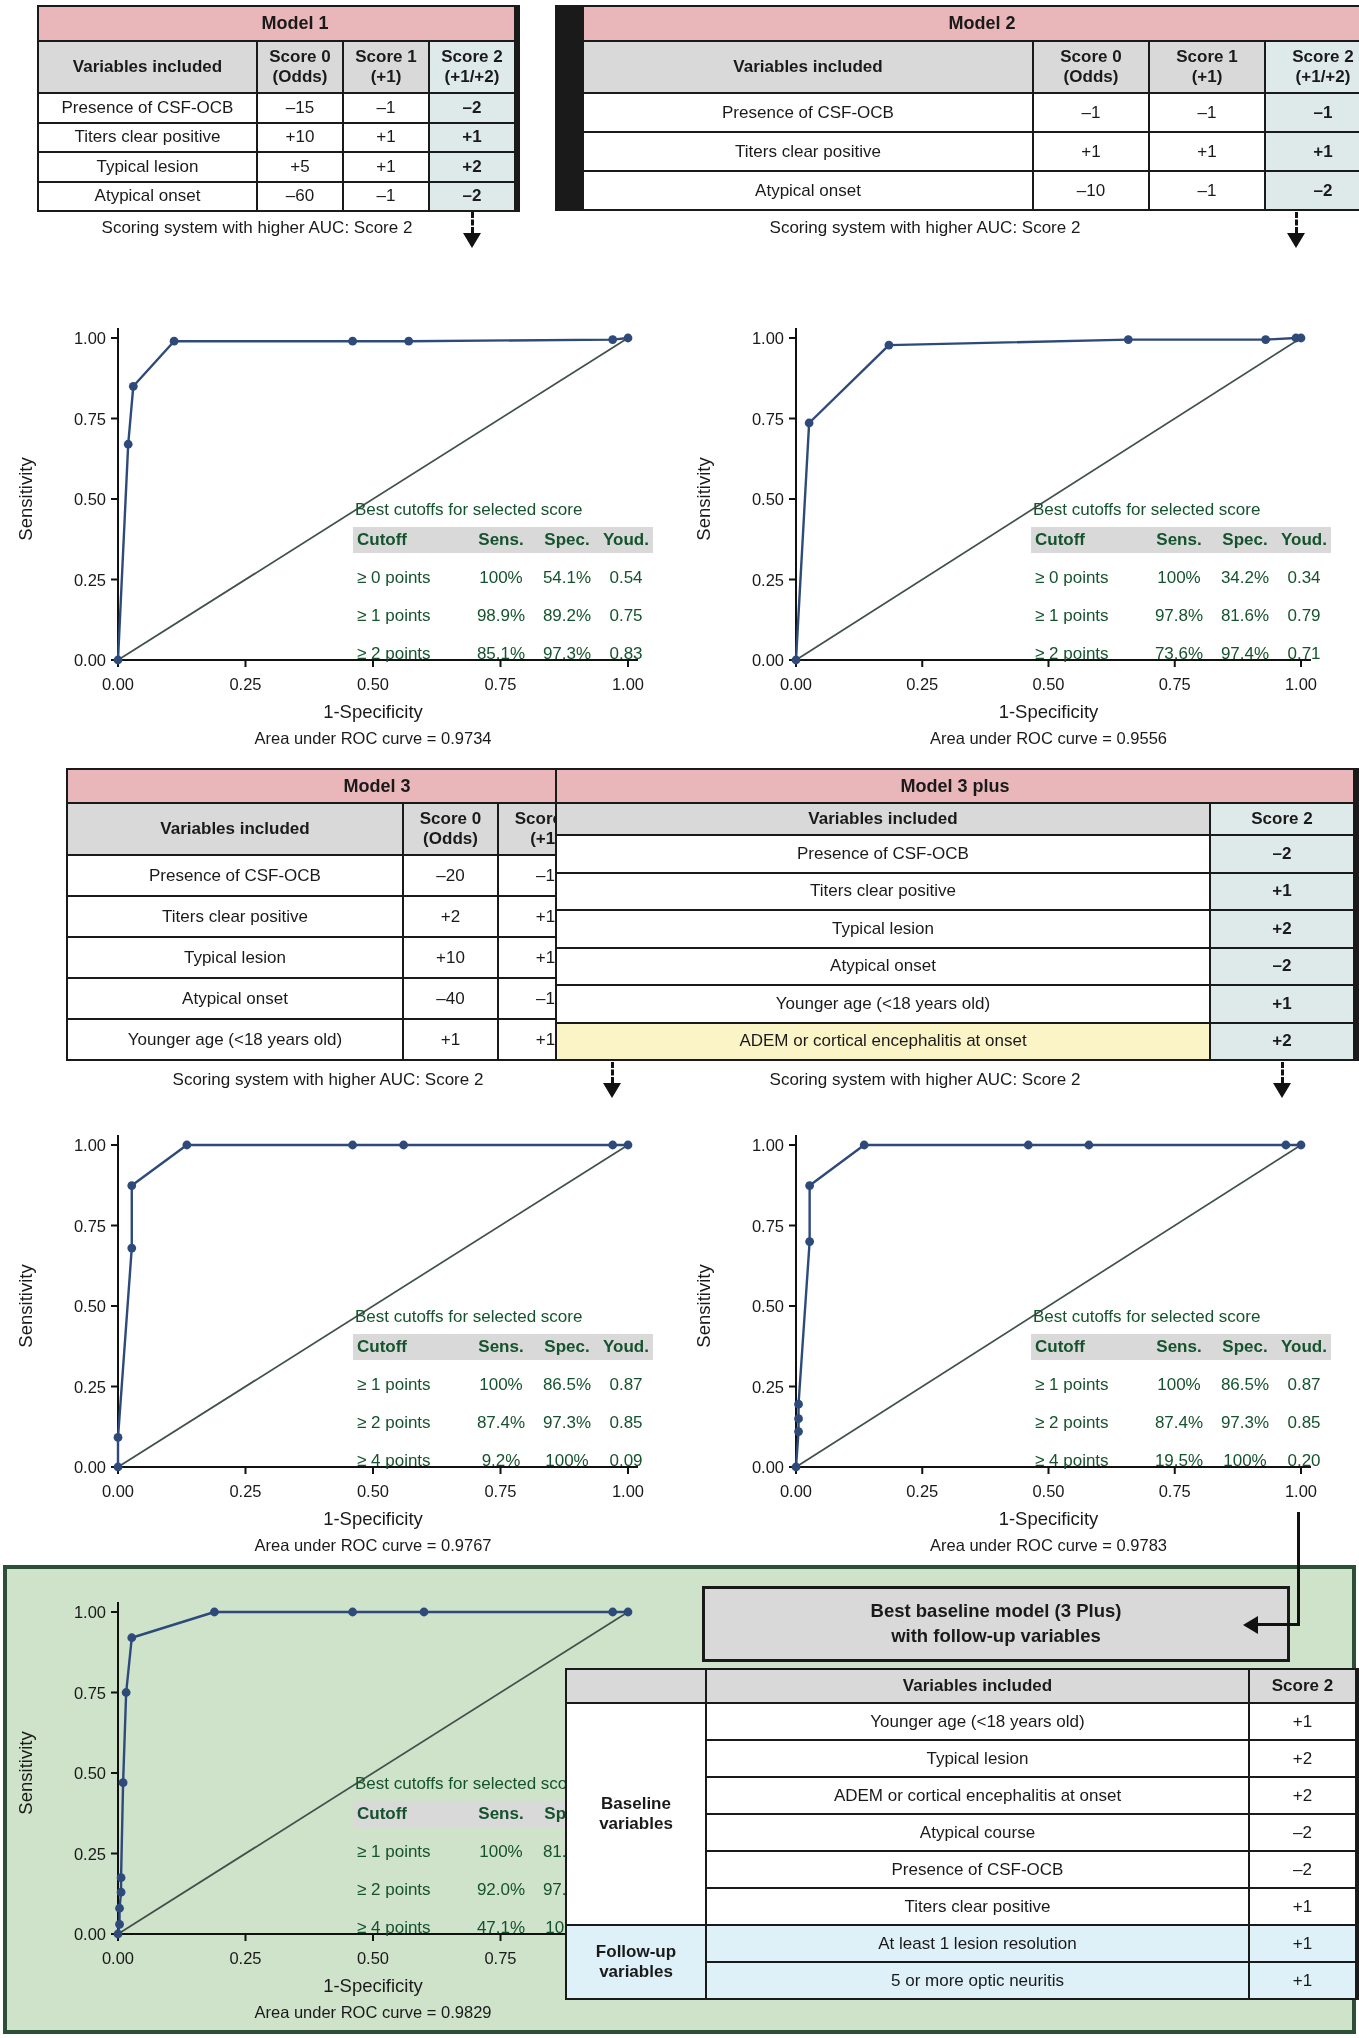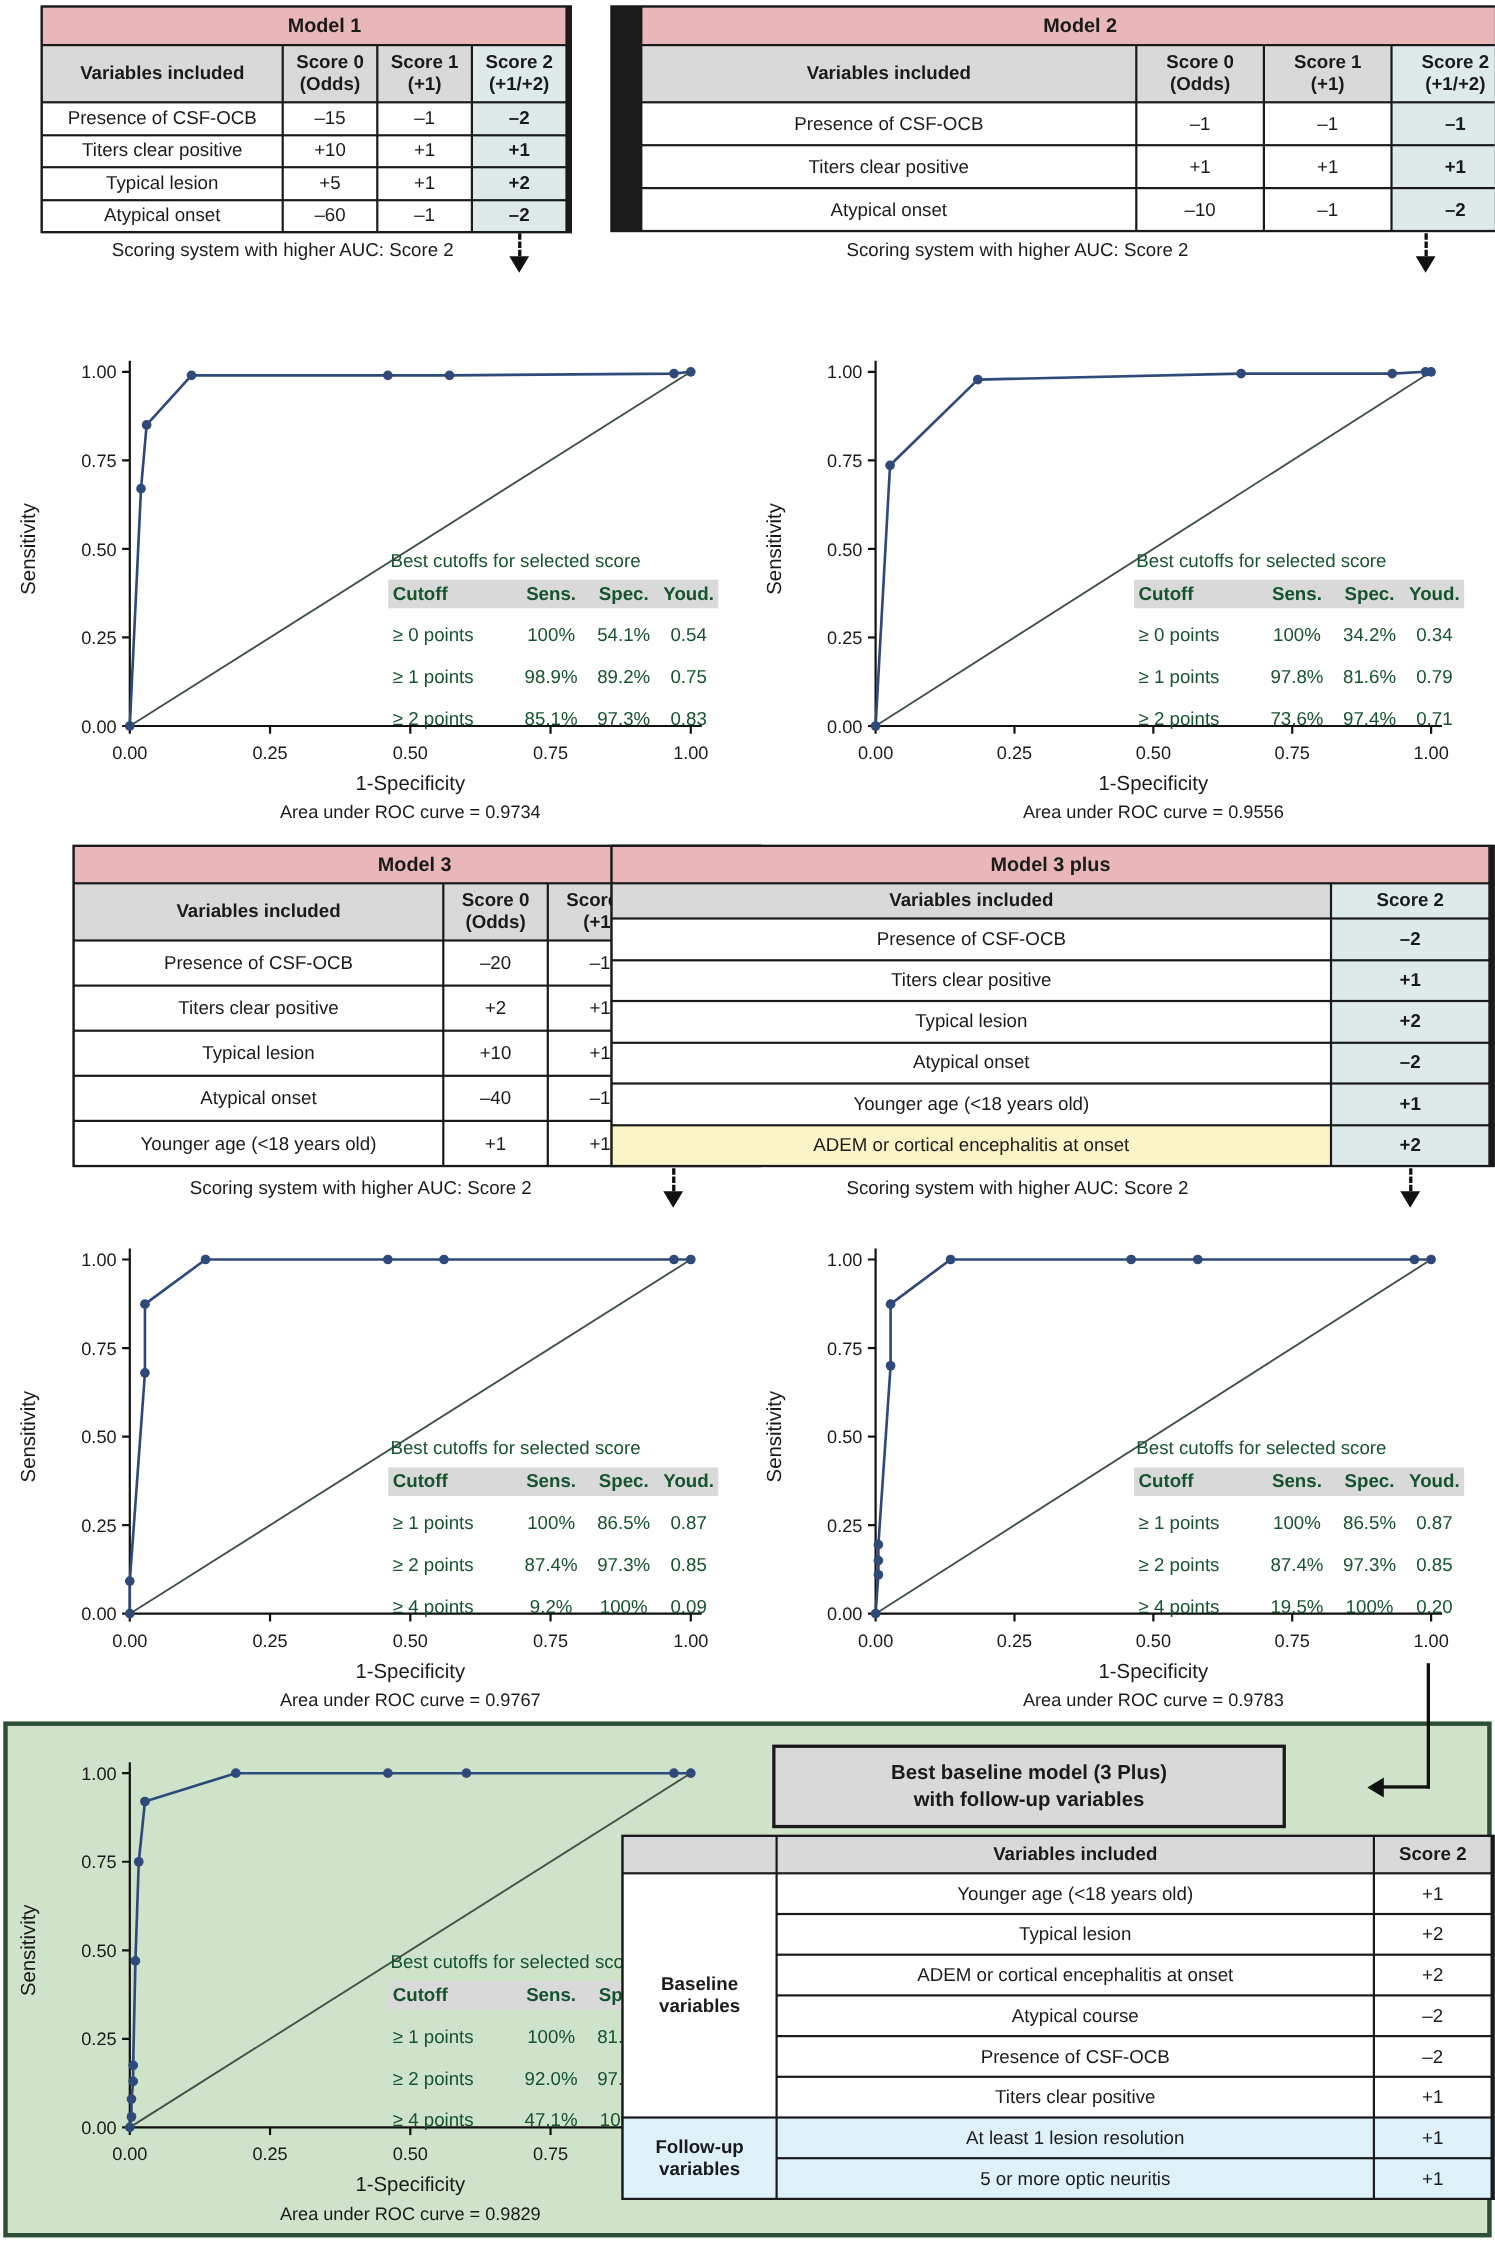--- a/index.html
+++ b/index.html
@@ -33,21 +33,21 @@
   .inset{position:absolute;width:300px;font-size:17px;color:#14532d;}
   .inset .inset-title{margin:0 0 7px 2px;}
   .ingrid{display:grid;grid-template-columns:112px 64px 68px 50px;align-items:center;padding:3px 4px;}
   .inset .inset-head{background:#d9d9d9;font-weight:bold;}
   .inset .inset-row{margin-top:12px;background:transparent;}
   .ingrid span:first-child{text-align:left;}
   .ingrid span{text-align:center;}
 
   
   .gpanel{position:absolute;left:3px;top:1565px;width:1345px;height:461px;background:#cfe2ca;border:4px solid #2d4f37;}
-  .bbox{position:absolute;left:702px;top:1586px;width:467px;height:76px;background:#d9d9d9;border:3px solid #1a1a1a;
+  .bbox{position:absolute;left:702px;top:1586px;width:588px;height:76px;background:#d9d9d9;border:3px solid #1a1a1a;
         display:flex;align-items:center;justify-content:center;text-align:center;font-weight:bold;font-size:18.5px;
         white-space:pre-line;line-height:1.35;box-sizing:border-box;}
 
   
   .aline-v{position:absolute;left:1297px;top:1512px;width:3px;height:114px;background:#111;}
   .aline-h{position:absolute;left:1256px;top:1623px;width:44px;height:3px;background:#111;}
   .atri{position:absolute;left:1243px;top:1616px;width:0;height:0;border-top:9px solid transparent;
         border-bottom:9px solid transparent;border-right:15px solid #111;}
 </style>
 </head>

